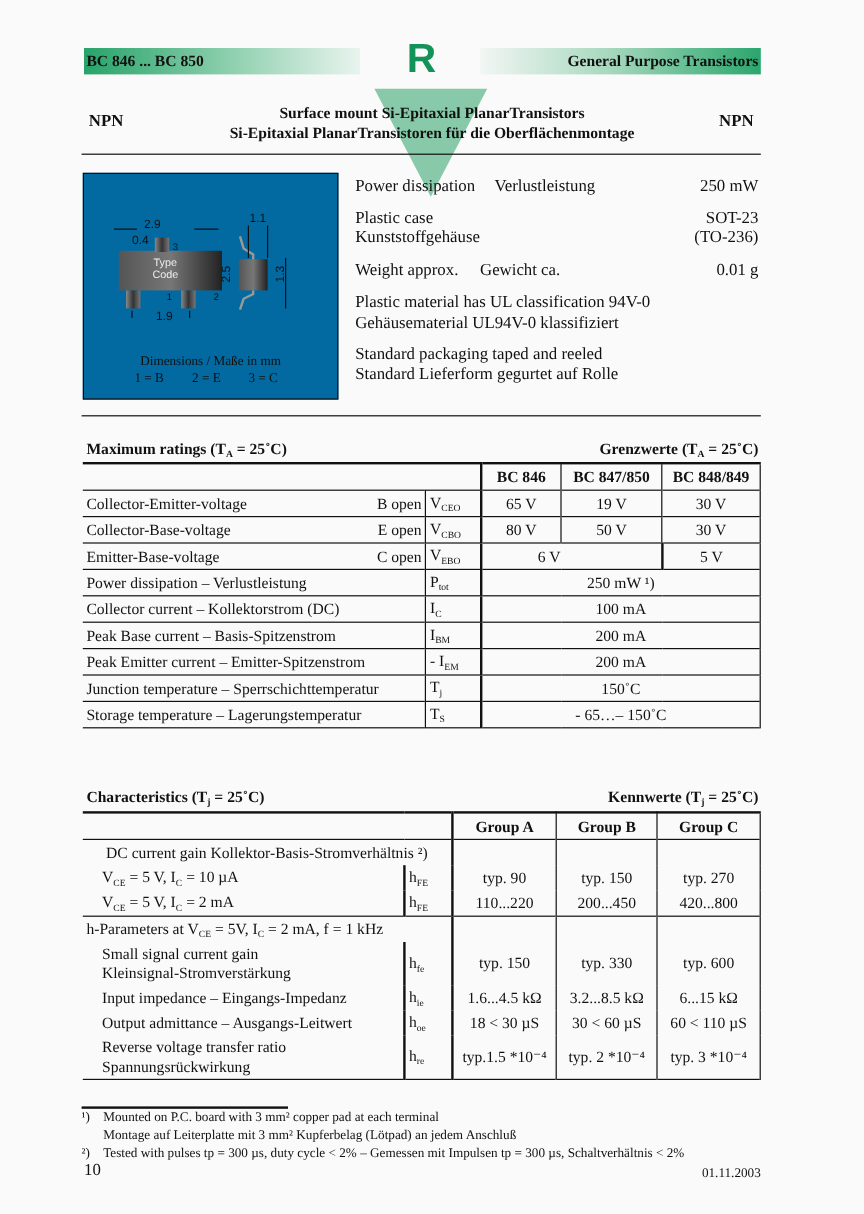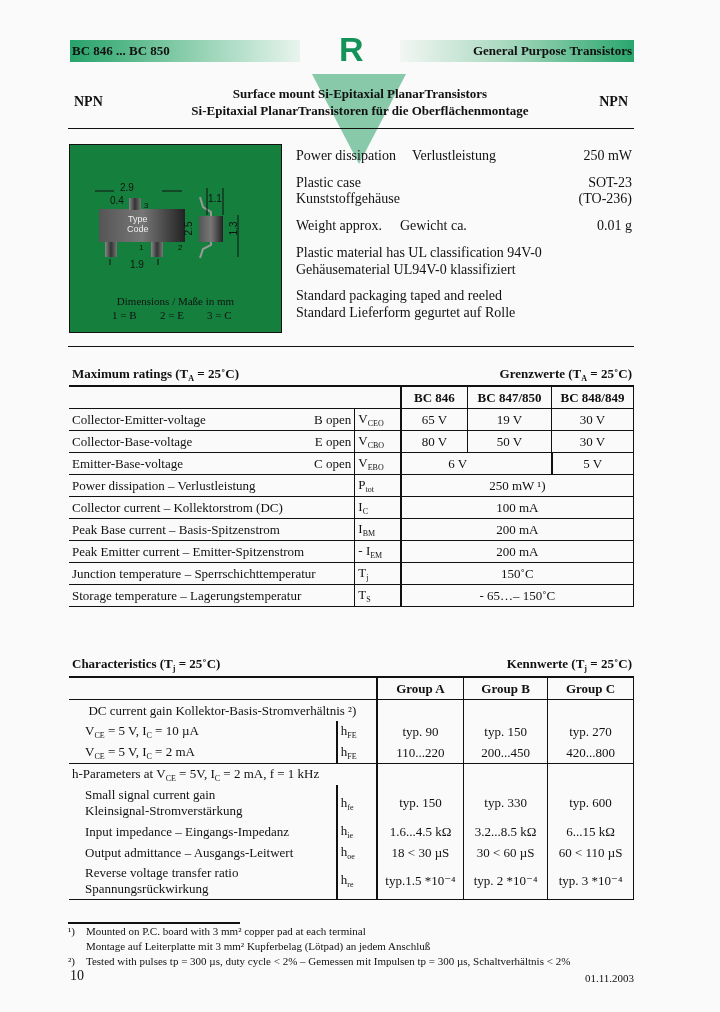--- a/index.html
+++ b/index.html
@@ -15,21 +15,21 @@
   .center{text-align:center;}
   .bold{font-weight:bold;}
   .hline{height:0;border-top:1.5px solid #111;}
   .t14{font-size:14px;}
   .t13{font-size:13px;}
   .t11{font-size:11px;}
   .t10{font-size:10px;}
   table{border-collapse:collapse;font-size:13px;}
   td{padding:0 3px;height:21px;white-space:nowrap;}
   sub{font-size:8px;vertical-align:-3px;}
-  .pkgbox{left:69px;top:144px;width:211px;height:187px;border:1.5px solid #111;background:#15803d;}
+  .pkgbox{left:69px;top:144px;width:211px;height:187px;border:1.5px solid #111;background:#0369a1;}
 </style>
 </head>
 <body>
 
 <div class="abs hdrbar hdr-left"></div>
 <div class="abs hdrbar hdr-right"></div>
 <div class="abs hdr-text" style="left:72px;top:40px;text-align:right;">BC 846 ... BC 850</div>
 <div class="abs hdr-text" style="right:88px;top:40px;">General Purpose Transistors</div>
 <div class="abs tri"></div>
 <div class="abs logo">R</div>
@@ -70,21 +70,21 @@
     <line x1="88" y1="114" x2="88" y2="120" stroke="#111"></line>
   </svg>
   <span class="abs t10" style="left:50px;top:37px;font-family:'Liberation Sans',sans-serif;">2.9</span>
   <span class="abs t10" style="left:40px;top:50px;font-family:'Liberation Sans',sans-serif;">0.4</span>
   <span class="abs" style="left:74px;top:56px;font-size:8px;font-family:'Liberation Sans',sans-serif;">3</span>
   <span class="abs" style="left:69px;top:98px;font-size:8px;font-family:'Liberation Sans',sans-serif;">1</span>
   <span class="abs" style="left:108px;top:98px;font-size:8px;font-family:'Liberation Sans',sans-serif;">2</span>
   <span class="abs" style="left:58px;top:69px;font-size:9px;color:#eee;font-family:'Liberation Sans',sans-serif;">Type</span>
   <span class="abs" style="left:57px;top:79px;font-size:9px;color:#eee;font-family:'Liberation Sans',sans-serif;">Code</span>
   <span class="abs t10" style="left:60px;top:114px;font-family:'Liberation Sans',sans-serif;">1.9</span>
-  <span class="abs t10" style="left:138px;top:48px;font-family:'Liberation Sans',sans-serif;">1.1</span>
+  <span class="abs t10" style="left:138px;top:32px;font-family:'Liberation Sans',sans-serif;">1.1</span>
   <span class="abs t10" style="left:112px;top:78px;transform:rotate(-90deg);font-family:'Liberation Sans',sans-serif;">2.5</span>
   <span class="abs t10" style="left:157px;top:78px;transform:rotate(-90deg);font-family:'Liberation Sans',sans-serif;">1.3</span>
   <div class="abs center t11" style="left:0;width:211px;top:150px;">Dimensions / Maße in mm</div>
   <div class="abs t11" style="left:42px;top:164px;">1 = B</div>
   <div class="abs t11" style="left:90px;top:164px;">2 = E</div>
   <div class="abs t11" style="left:137px;top:164px;">3 = C</div>
 </div>
 
 <div class="abs t14" style="left:296px;top:148px;">Power dissipation</div>
 <div class="abs t14" style="left:412px;top:148px;">Verlustleistung</div>

